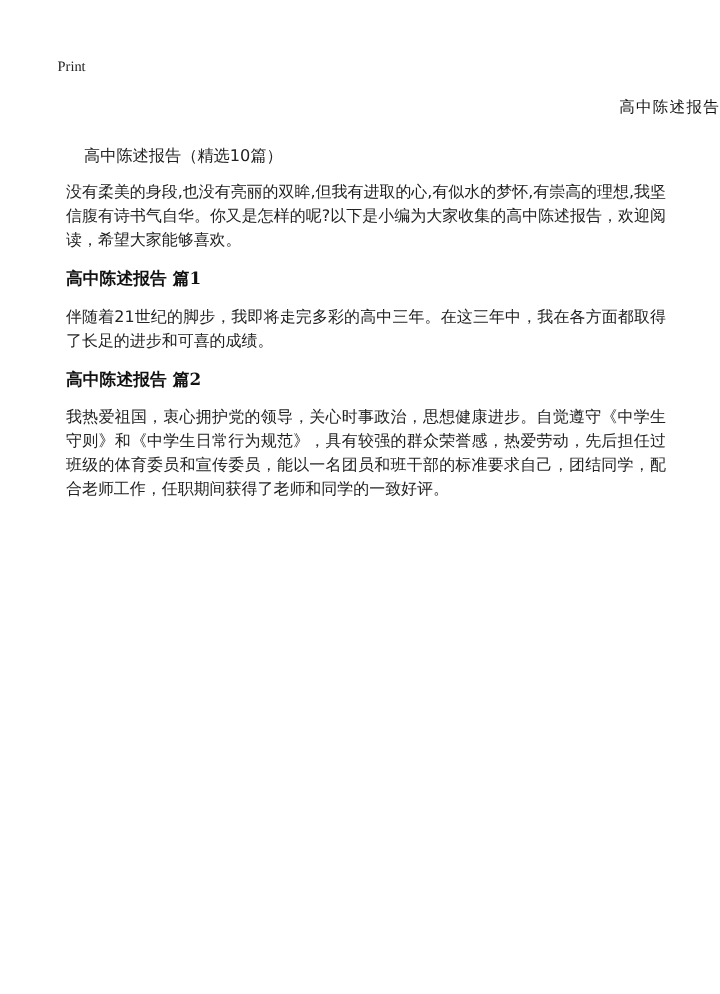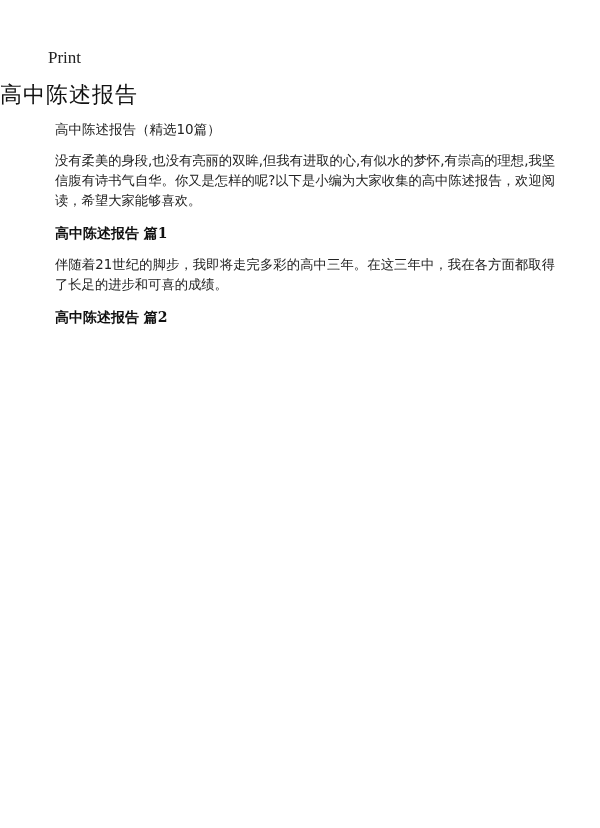--- a/index.html
+++ b/index.html
@@ -1,30 +1,31 @@
 <!DOCTYPE html>
 <html><head>
 <meta charset="utf-8">
 <style>
   html, body { margin: 0; padding: 0; background: #ffffff; }
   body { width: 600px; height: 828px; overflow: hidden; position: relative; color: #1a1a1a; }
-  .print { position: absolute; left: 48px; top: 48px; font-family: "Liberation Serif", serif; font-size: 17px; color: #222; }
-  .title { position: absolute; left: 0; width: 600px; top: 80px; text-align: left; font-family: "DejaVu Sans", sans-serif; font-size: 22px; letter-spacing: 1px; color: #111; }
-  .subtitle { position: absolute; left: 55px; top: 121px; font-family: "DejaVu Sans", sans-serif; font-size: 13.5px; color: #222; }
+  .print { position: absolute; left: 48px; top: 48px; font-family: "Liberation Serif", serif; font-size: 12px; color: #222; }
+  .title { position: absolute; left: 0; width: 600px; top: 80px; text-align: right; font-family: "DejaVu Sans", sans-serif; font-size: 13px; letter-spacing: 1px; color: #111; }
+  .subtitle { position: absolute; left: 70px; top: 121px; font-family: "DejaVu Sans", sans-serif; font-size: 13.5px; color: #222; }
   .body { position: absolute; left: 55px; top: 151px; width: 500px; font-family: "DejaVu Sans", sans-serif; font-size: 13.3px; line-height: 20px; color: #222; }
   .body p { margin: 0 0 12px 0; text-align: justify; }
   .body h3 { margin: 2px 0 12px 0; font-family: "DejaVu Serif", serif; font-weight: bold; font-size: 14px; line-height: 20px; color: #111; }
 </style>
 </head>
 <body>
 
 <div class="print">Print</div>
 <div class="title">高中陈述报告</div>
 <div class="subtitle">高中陈述报告（精选10篇）</div>
 
 <div class="body">
   <p>没有柔美的身段,也没有亮丽的双眸,但我有进取的心,有似水的梦怀,有崇高的理想,我坚信腹有诗书气自华。你又是怎样的呢?以下是小编为大家收集的高中陈述报告，欢迎阅读，希望大家能够喜欢。</p>
 
   <h3>高中陈述报告 篇1</h3>
   <p>伴随着21世纪的脚步，我即将走完多彩的高中三年。在这三年中，我在各方面都取得了长足的进步和可喜的成绩。</p>
 
   <h3>高中陈述报告 篇2</h3>
+  <p>我热爱祖国，衷心拥护党的领导，关心时事政治，思想健康进步。自觉遵守《中学生守则》和《中学生日常行为规范》，具有较强的群众荣誉感，热爱劳动，先后担任过班级的体育委员和宣传委员，能以一名团员和班干部的标准要求自己，团结同学，配合老师工作，任职期间获得了老师和同学的一致好评。</p>
 </div>
 
 </body></html>

